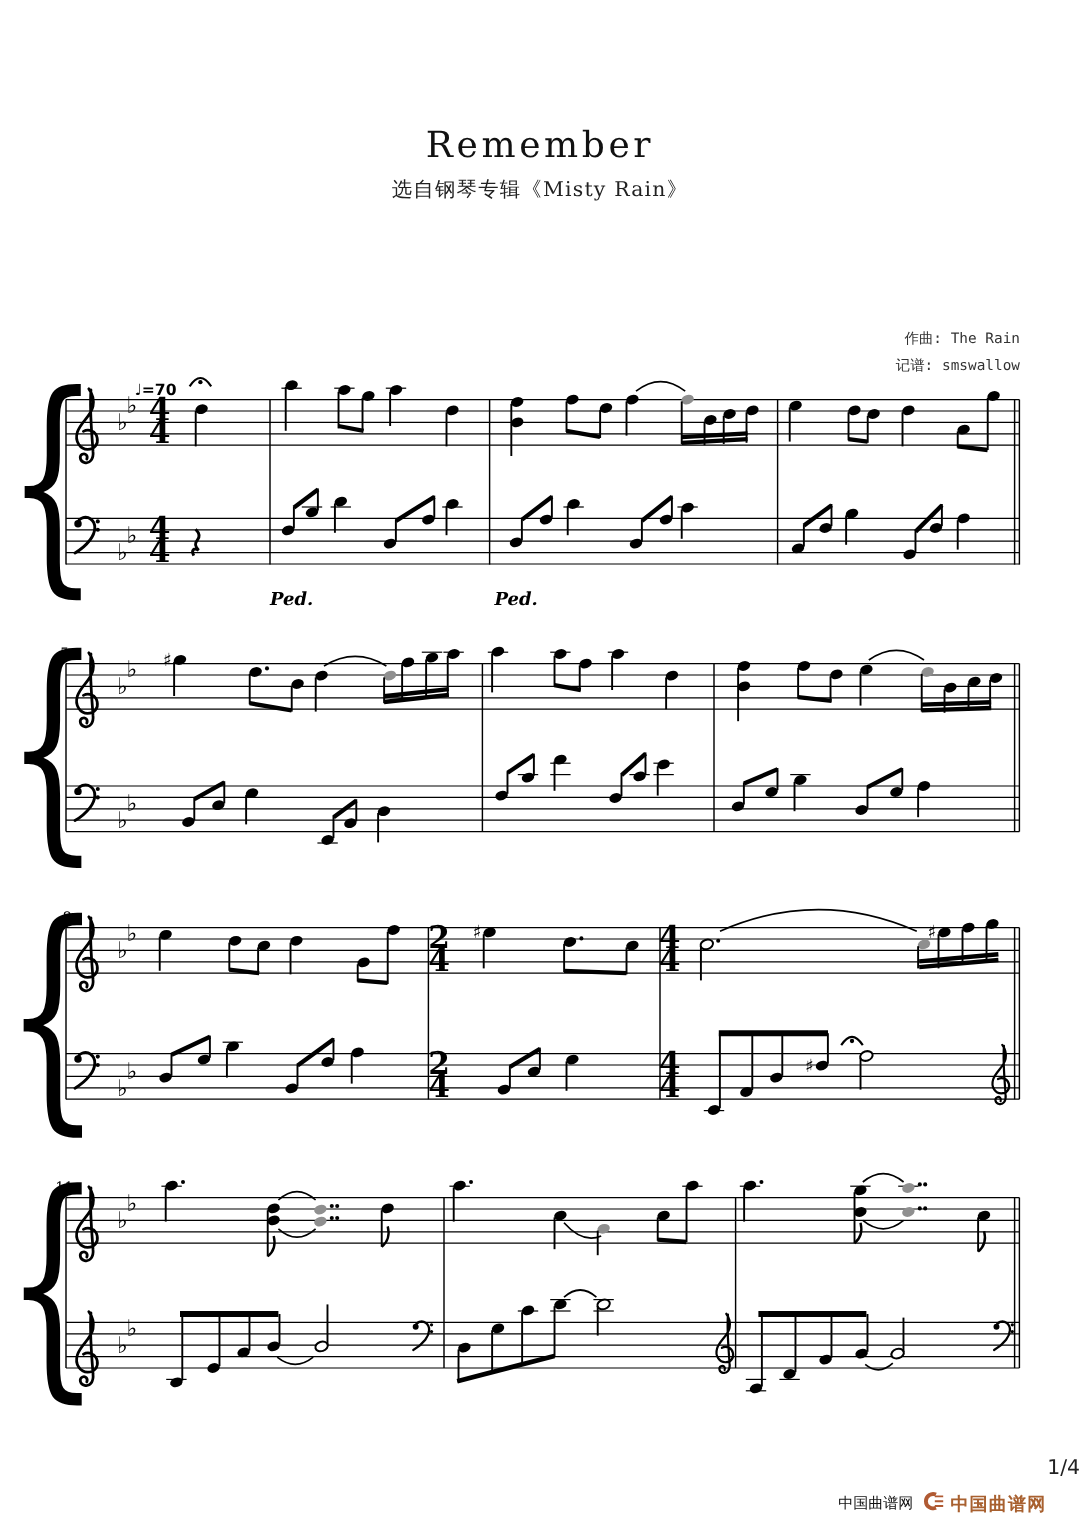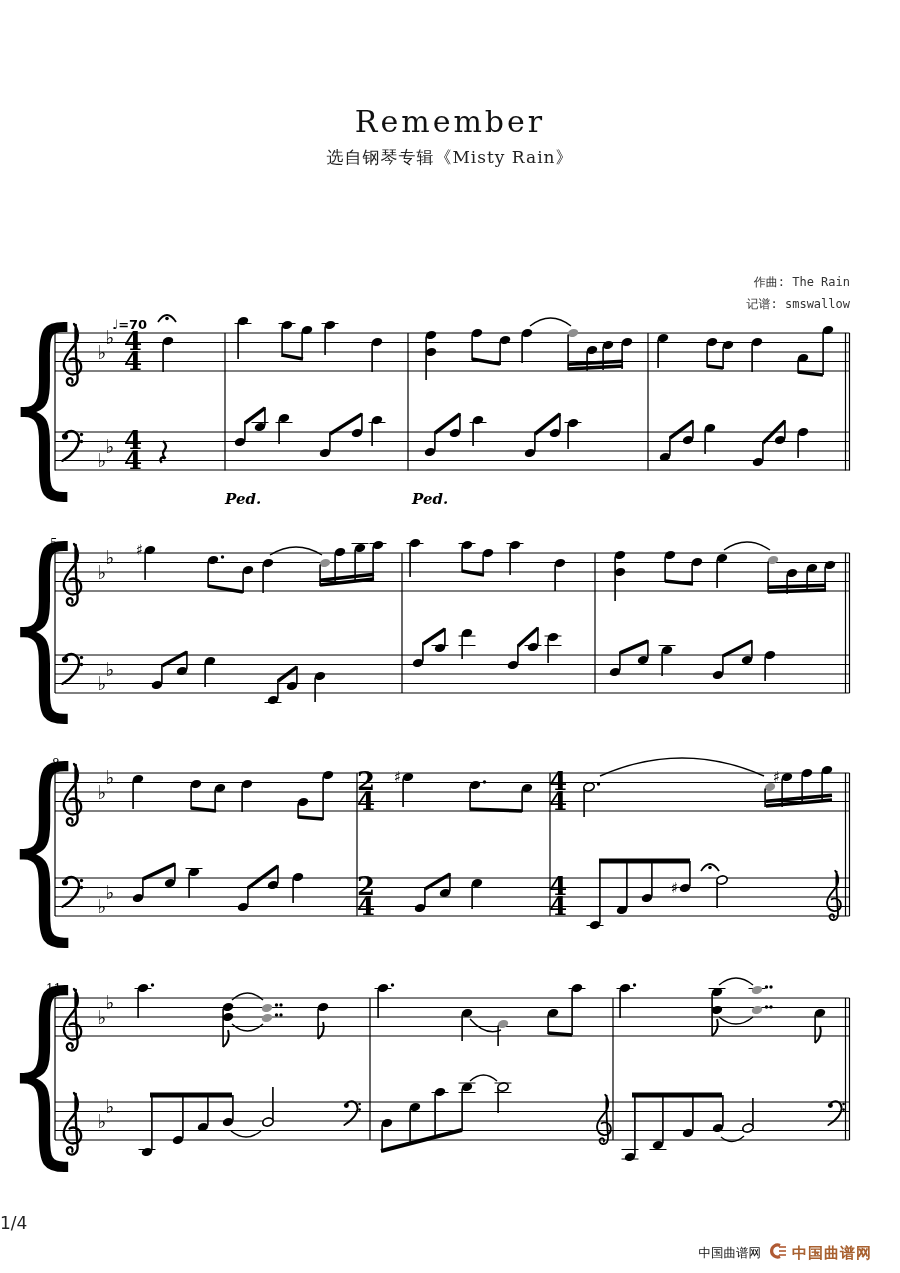--- a/index.html
+++ b/index.html
@@ -5,21 +5,21 @@
   html,body{margin:0;padding:0;background:#e8e8e8;}
   .page{position:relative;width:900px;height:1273px;background:#ffffff;margin:0 auto;
         font-family:"DejaVu Serif",serif;overflow:hidden;}
   .title{position:absolute;top:104px;left:0;width:100%;text-align:center;
          font-size:30px;letter-spacing:3px;color:#111;}
   .subtitle{position:absolute;top:146px;left:0;width:100%;text-align:center;
             font-size:17px;color:#222;letter-spacing:1px;}
   .credits{position:absolute;top:271px;right:50px;text-align:right;
            font-family:"DejaVu Sans Mono","DejaVu Sans",monospace;font-size:12px;color:#333;line-height:22px;}
   .score-wrap{position:absolute;top:0;left:0;width:900px;height:1273px;}
-  .page-number{position:absolute;top:1213px;left:0;width:100%;text-align:left;
+  .page-number{position:absolute;top:1213px;left:0;width:100%;text-align:right;
                font-family:"DejaVu Sans",sans-serif;font-size:17px;color:#222;}
   .watermark{position:absolute;top:1243px;right:28px;display:flex;align-items:center;gap:5px;
              font-family:"DejaVu Sans",sans-serif;}
   .wm-prefix{font-size:12.5px;color:#111;margin-right:3px;}
   .wm-site{font-size:15px;font-weight:bold;letter-spacing:1px;}
   svg text{user-select:none;}
 </style>
 </head>
 <body>
 

